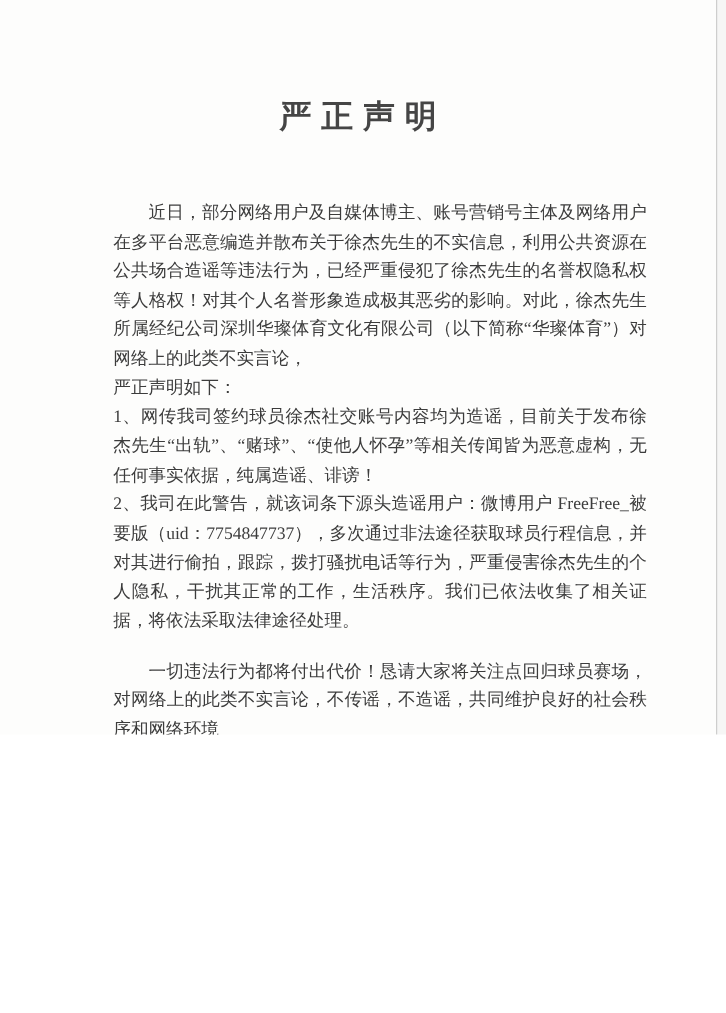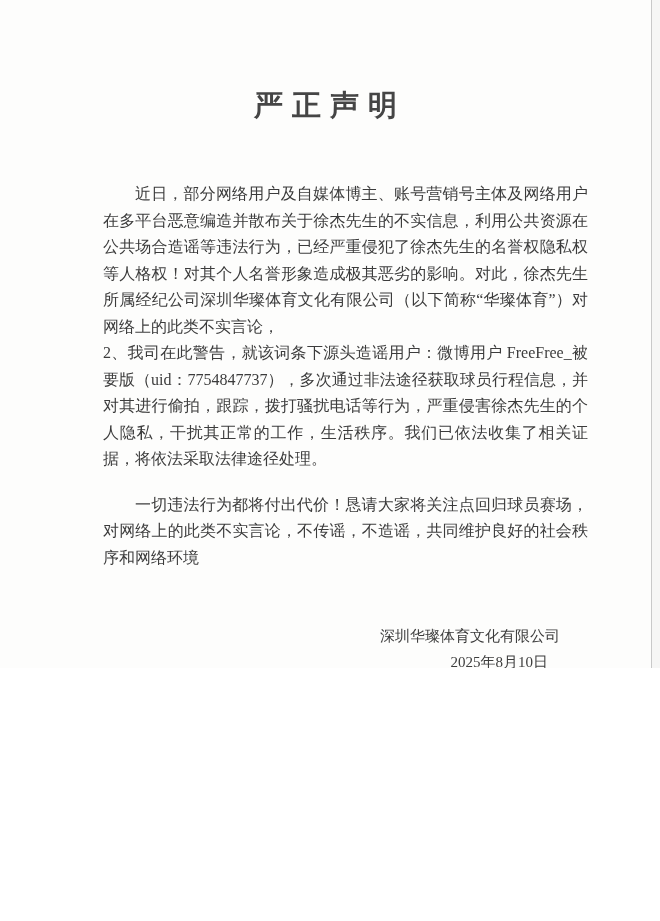--- a/index.html
+++ b/index.html
@@ -104,20 +104,22 @@
 
 <div class="page">
 
   <div class="paper-edge-shade"></div>
   <div class="paper-edge"></div>
 
   <h1 class="doc-title">严正声明</h1>
 
   <div class="doc-body">
     <p class="indent">近日，部分网络用户及自媒体博主、账号营销号主体及网络用户在多平台恶意编造并散布关于徐杰先生的不实信息，利用公共资源在公共场合造谣等违法行为，已经严重侵犯了徐杰先生的名誉权隐私权等人格权！对其个人名誉形象造成极其恶劣的影响。对此，徐杰先生所属经纪公司深圳华璨体育文化有限公司（以下简称“华璨体育”）对网络上的此类不实言论，</p>
+    <p>严正声明如下：</p>
+    <p>1、网传我司签约球员徐杰社交账号内容均为造谣，目前关于发布徐杰先生“出轨”、“赌球”、“使他人怀孕”等相关传闻皆为恶意虚构，无任何事实依据，纯属造谣、诽谤！</p>
     <p>2、我司在此警告，就该词条下源头造谣用户：微博用户 FreeFree_被要版（uid：7754847737），多次通过非法途径获取球员行程信息，并对其进行偷拍，跟踪，拨打骚扰电话等行为，严重侵害徐杰先生的个人隐私，干扰其正常的工作，生活秩序。我们已依法收集了相关证据，将依法采取法律途径处理。</p>
     <p class="closing">一切违法行为都将付出代价！恳请大家将关注点回归球员赛场，对网络上的此类不实言论，不传谣，不造谣，共同维护良好的社会秩序和网络环境</p>
 
     <div class="signature">
       <div class="company">深圳华璨体育文化有限公司</div>
       <div class="date">2025年8月10日</div>
     </div>
   </div>
 
   <svg class="seal" viewBox="0 0 150 150">

